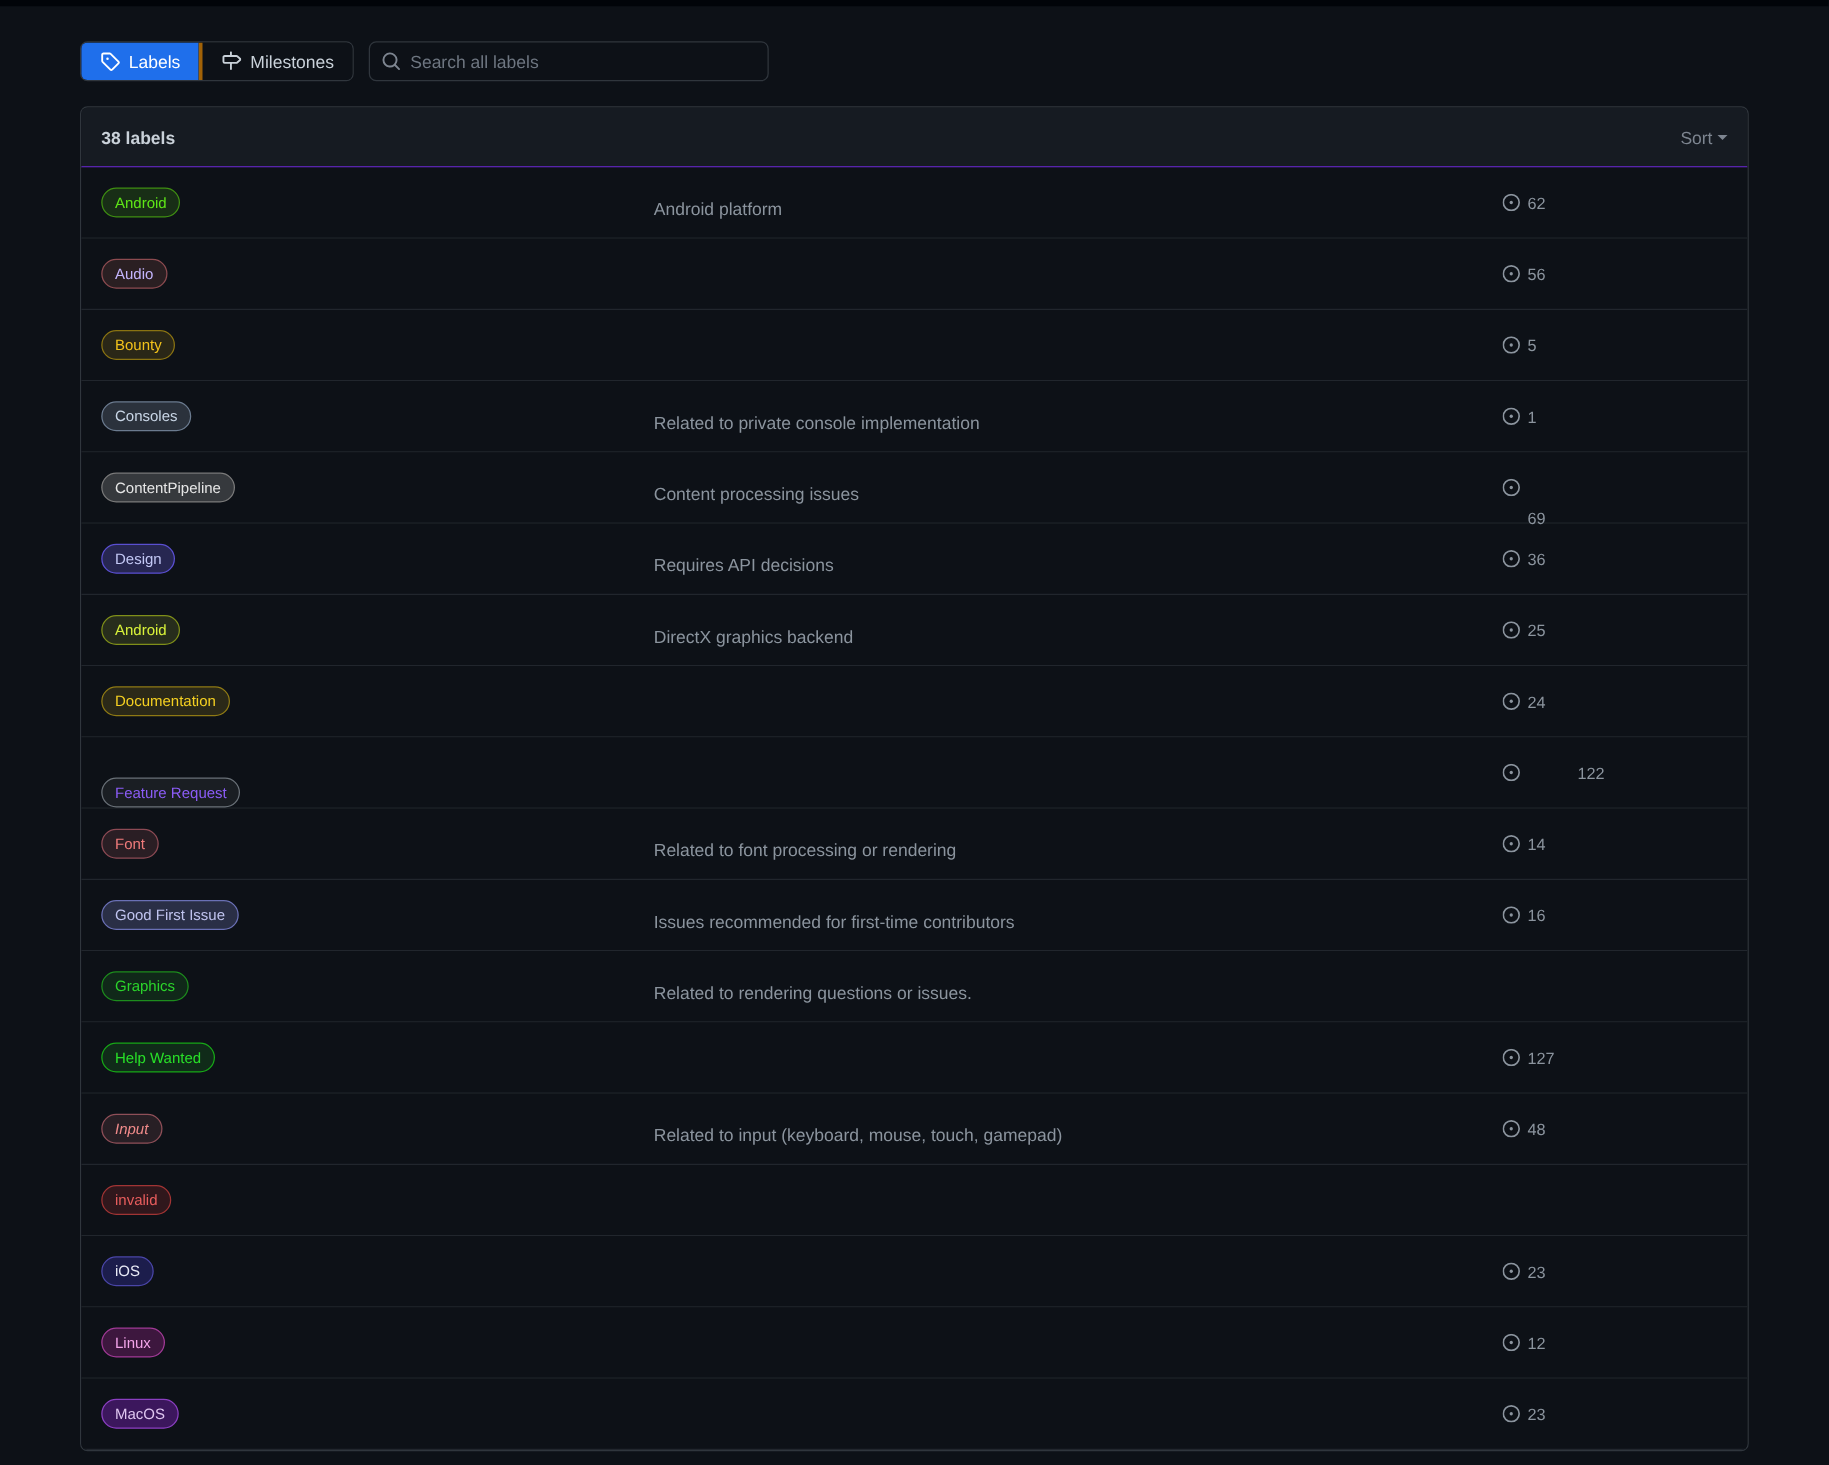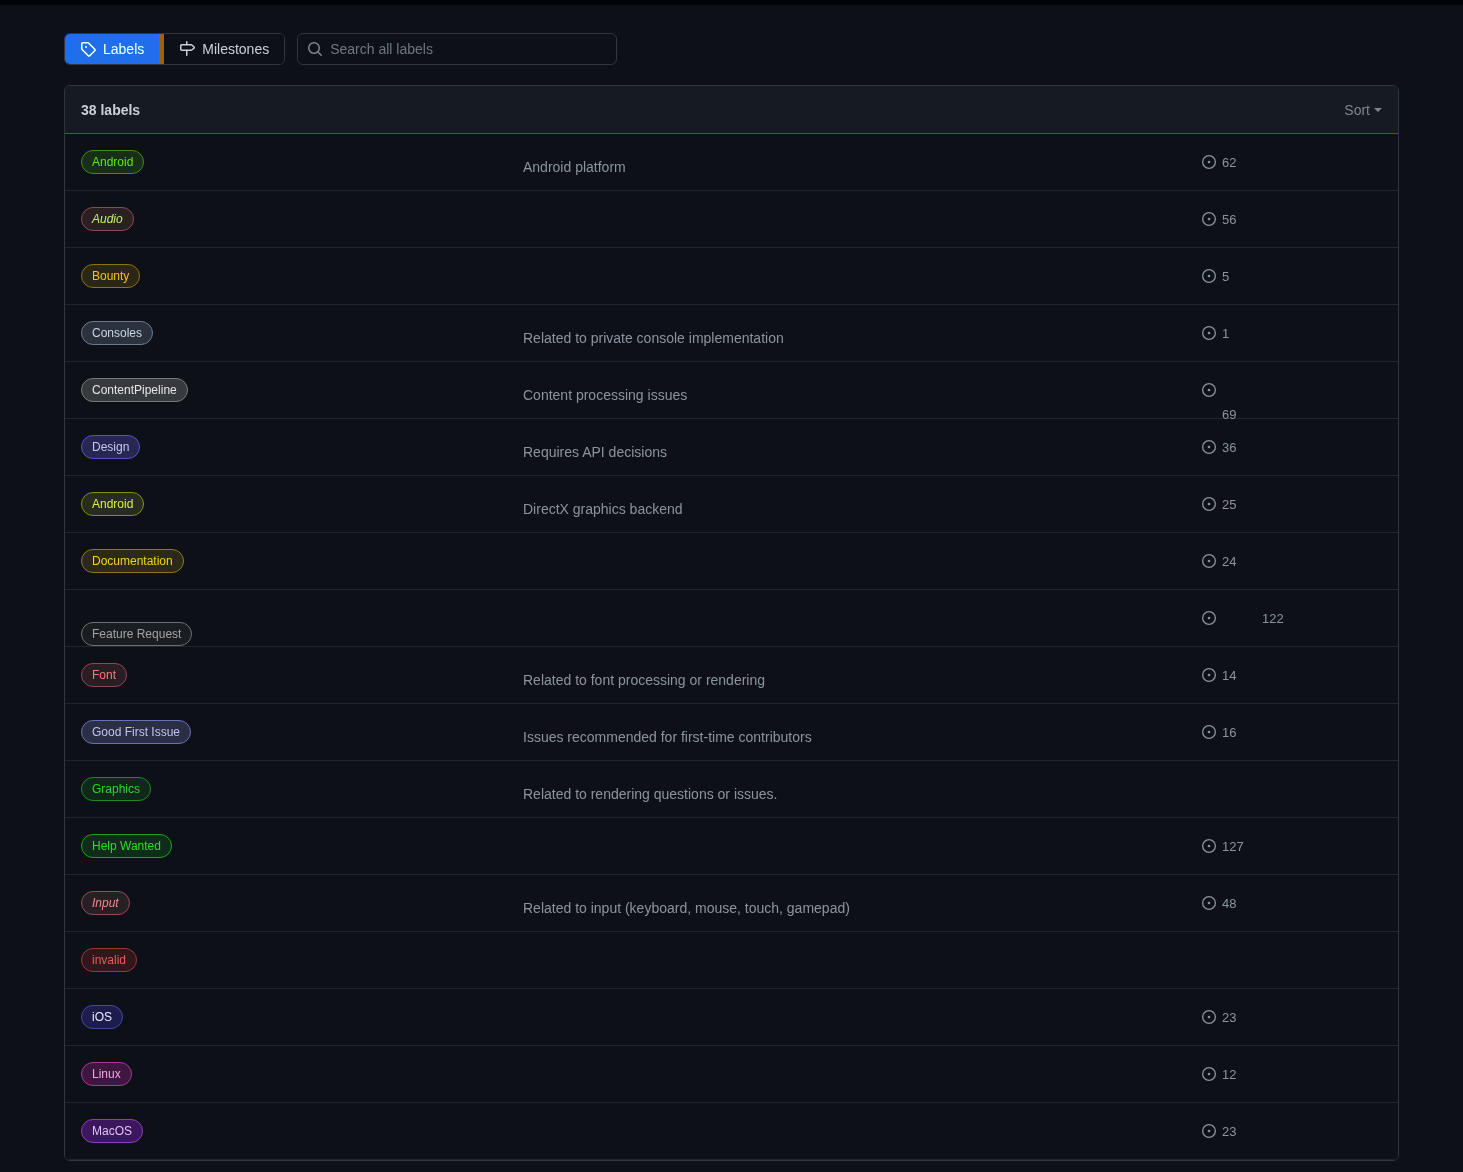--- a/index.html
+++ b/index.html
@@ -43,21 +43,21 @@
     padding: 0 15px;
     font-size: 14px;
     color: #c9d1d9;
     background: #0d1117;
     cursor: pointer;
     border: none;
     height: 100%;
     font-family: "Liberation Sans", sans-serif;
     white-space: nowrap;
   }
-  .seg-btn + .seg-btn { border-left: 5px solid #a16207; }
+  .seg-btn + .seg-btn { border-left: 3px solid #a16207; }
   .seg-btn.active {
     background: #1f6feb;
     color: #ffffff;
     font-weight: 500;
   }
   .seg-btn svg { display: block; flex: none; }
   .search-wrap {
     position: relative;
     width: 320px;
     height: 32px;
@@ -216,21 +216,21 @@
               <svg class="issue-icon" width="14" height="14" viewBox="0 0 16 16" fill="currentColor" aria-hidden="true">
                 <path d="M8 9.5a1.5 1.5 0 1 0 0-3 1.5 1.5 0 0 0 0 3Z"></path>
                 <path d="M8 0a8 8 0 1 1 0 16A8 8 0 0 1 8 0ZM1.5 8a6.5 6.5 0 1 0 13 0 6.5 6.5 0 0 0-13 0Z"></path>
               </svg>
             </span>
             <a style="color: rgb(139, 148, 158); text-decoration: none; cursor: pointer;">62</a>
           </div>
         </div>
         <div class="row">
           <div class="cell-label">
-            <span class="pill" style="color: #bef264; background: rgba(240, 131, 106, 0.13); border-color: rgb(140, 75, 80); font-style: italic;">Audio</span>
+            <span class="pill" style="color: #c4b5fd; background: rgba(240, 131, 106, 0.13); border-color: rgb(140, 75, 80);">Audio</span>
           </div>
           <div class="cell-desc"></div>
           <div class="cell-count">
             <span style="display: flex;">
               <svg class="issue-icon" width="14" height="14" viewBox="0 0 16 16" fill="currentColor" aria-hidden="true">
                 <path d="M8 9.5a1.5 1.5 0 1 0 0-3 1.5 1.5 0 0 0 0 3Z"></path>
                 <path d="M8 0a8 8 0 1 1 0 16A8 8 0 0 1 8 0ZM1.5 8a6.5 6.5 0 1 0 13 0 6.5 6.5 0 0 0-13 0Z"></path>
               </svg>
             </span>
             <a style="color: rgb(139, 148, 158); text-decoration: none; cursor: pointer;">56</a>
@@ -321,21 +321,21 @@
               <svg class="issue-icon" width="14" height="14" viewBox="0 0 16 16" fill="currentColor" aria-hidden="true">
                 <path d="M8 9.5a1.5 1.5 0 1 0 0-3 1.5 1.5 0 0 0 0 3Z"></path>
                 <path d="M8 0a8 8 0 1 1 0 16A8 8 0 0 1 8 0ZM1.5 8a6.5 6.5 0 1 0 13 0 6.5 6.5 0 0 0-13 0Z"></path>
               </svg>
             </span>
             <a style="color: rgb(139, 148, 158); text-decoration: none; cursor: pointer;">24</a>
           </div>
         </div>
         <div class="row">
           <div class="cell-label">
-            <span class="pill" style="color: #a3a3a3; background: rgba(235, 240, 245, 0.06); border-color: rgb(106, 113, 120); margin-top: 32px;">Feature Request</span>
+            <span class="pill" style="color: #8b5cf6; background: rgba(235, 240, 245, 0.06); border-color: rgb(106, 113, 120); margin-top: 32px;">Feature Request</span>
           </div>
           <div class="cell-desc"></div>
           <div class="cell-count">
             <span style="display: flex;">
               <svg class="issue-icon" width="14" height="14" viewBox="0 0 16 16" fill="currentColor" aria-hidden="true">
                 <path d="M8 9.5a1.5 1.5 0 1 0 0-3 1.5 1.5 0 0 0 0 3Z"></path>
                 <path d="M8 0a8 8 0 1 1 0 16A8 8 0 0 1 8 0ZM1.5 8a6.5 6.5 0 1 0 13 0 6.5 6.5 0 0 0-13 0Z"></path>
               </svg>
             </span>
             <a style="color: rgb(139, 148, 158); text-decoration: none; cursor: pointer; margin-left: 40px;">122</a>

